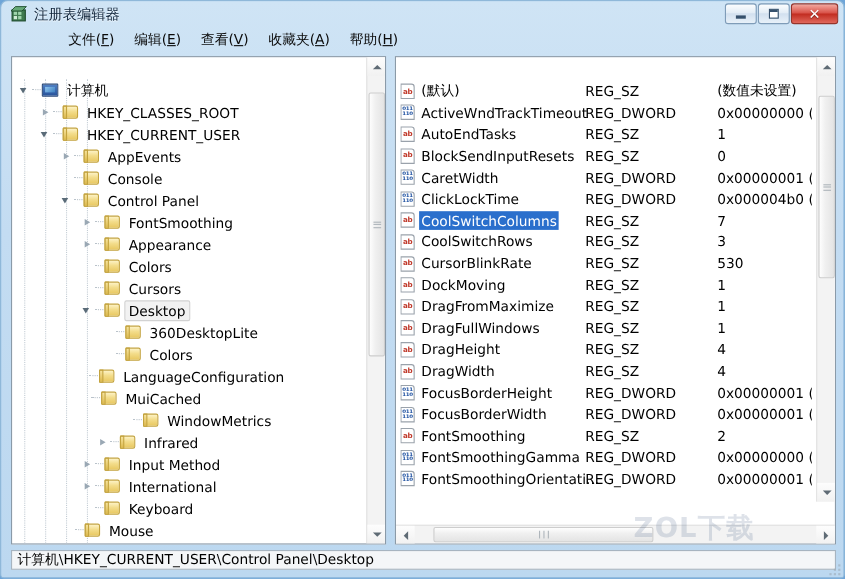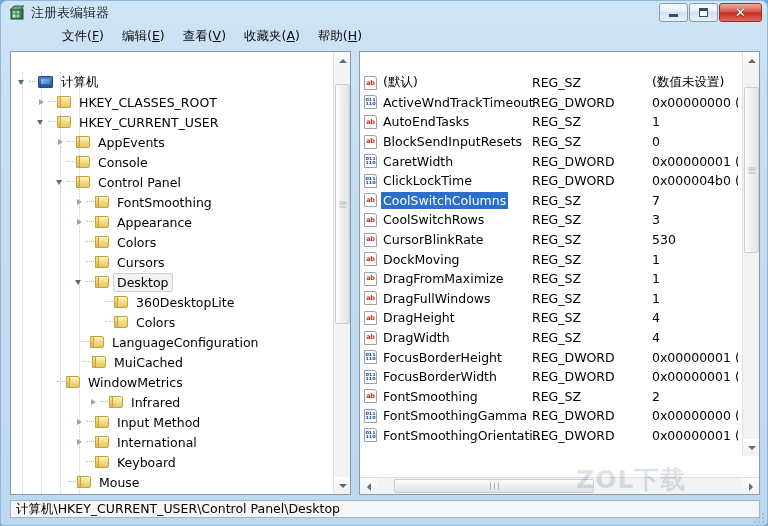--- a/index.html
+++ b/index.html
@@ -318,21 +318,21 @@
           <span class="tdots"></span>
           <span class="ficon"></span>
           <span class="tlabel">LanguageConfiguration</span>
         </div>
         <div class="tnode" style="padding-left: 60px;">
           <span class="twist none"></span>
           <span class="tdots"></span>
           <span class="ficon"></span>
           <span class="tlabel">MuiCached</span>
         </div>
-        <div class="tnode" style="padding-left: 34px;">
+        <div class="tnode" style="padding-left: 98px;">
           <span class="twist none"></span>
           <span class="tdots"></span>
           <span class="ficon"></span>
           <span class="tlabel">WindowMetrics</span>
         </div>
         <div class="tnode" style="padding-left: 77px;">
           <span class="twist collapsed"></span>
           <span class="tdots"></span>
           <span class="ficon"></span>
           <span class="tlabel">Infrared</span>

